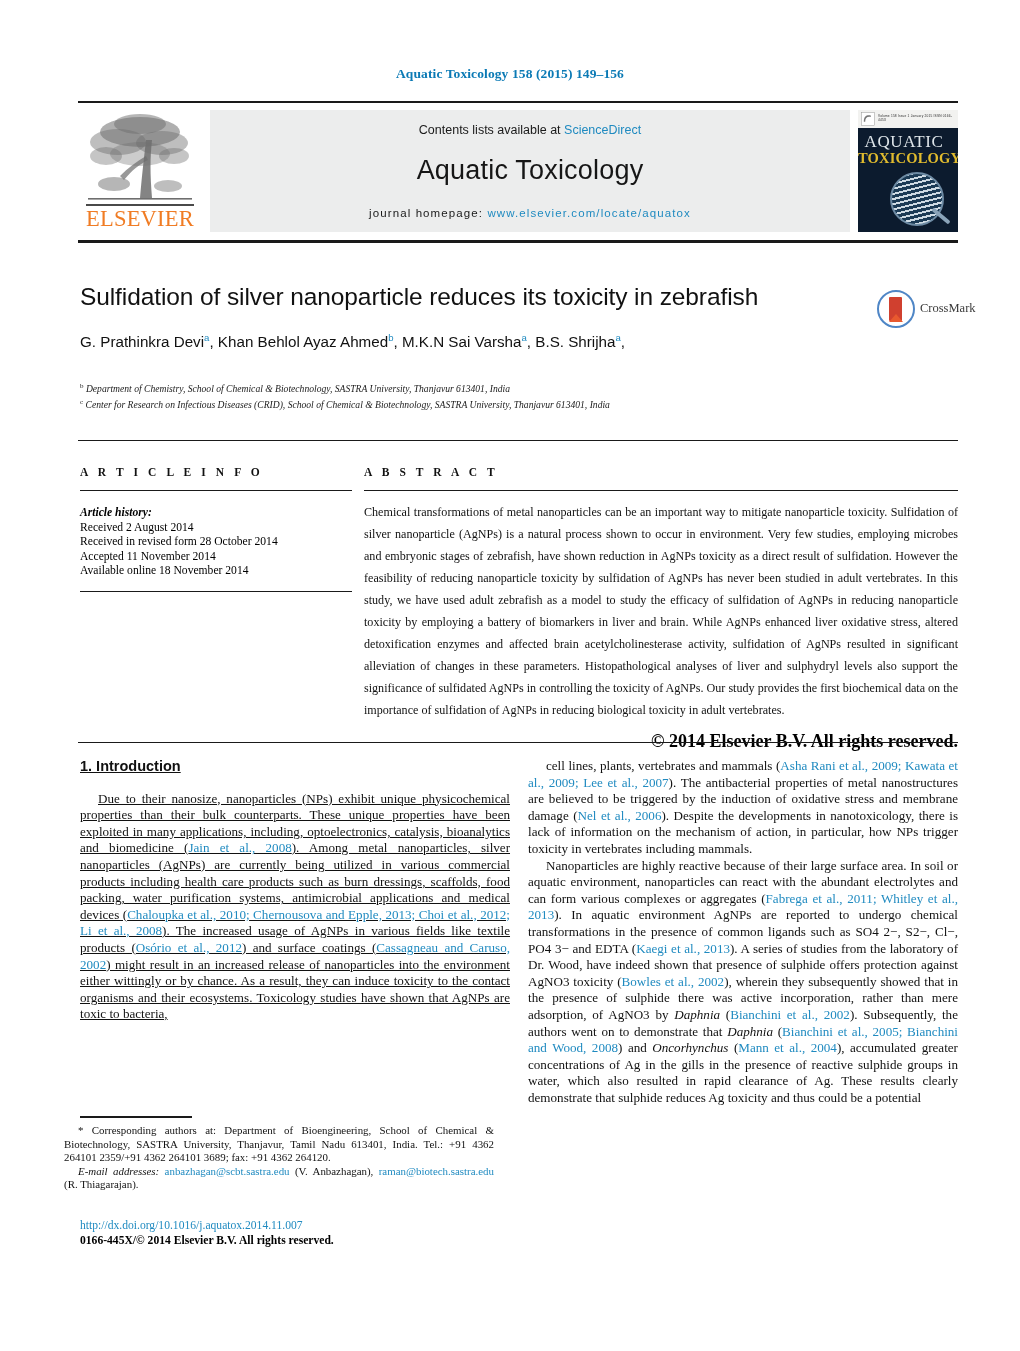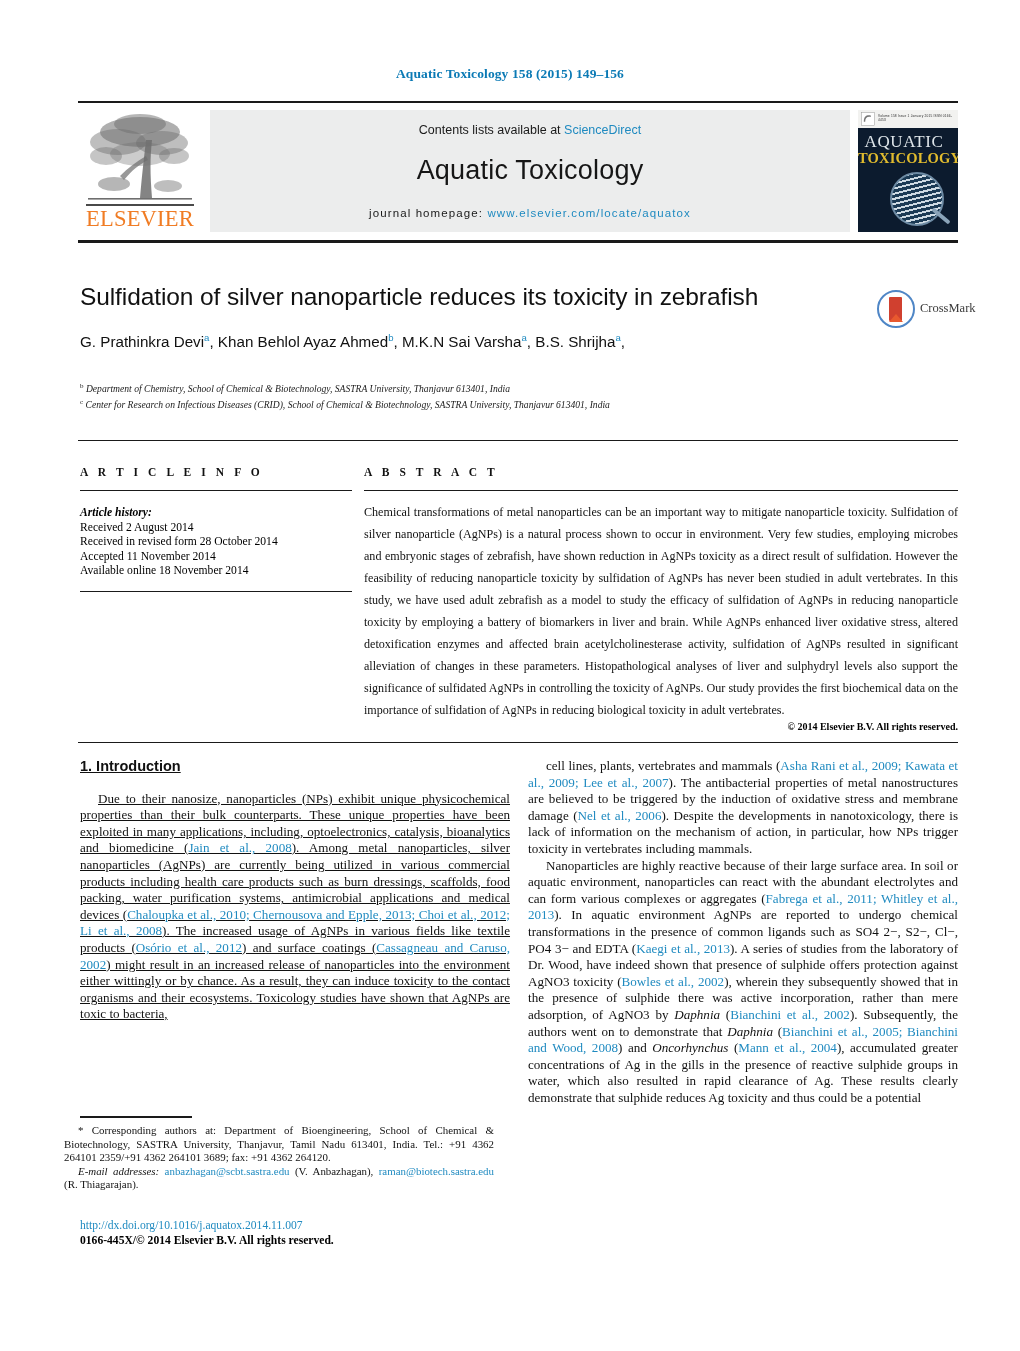--- a/index.html
+++ b/index.html
@@ -243,22 +243,23 @@
   .kw .lbl { font-style: italic; font-weight: bold; }
 
   .abstract-body {
     margin-top: 10px;
     font-size: 12.1px;
     line-height: 22px;
     text-align: justify;
     color:#111;
   }
   .copyright {
+    margin-top: 10px;
     text-align: right;
-    font-size: 10px;
+    font-size: 18px;
     font-weight: bold;
   }
 
   .info-rule-bot {
     position: absolute;
     left: 78px; top: 742px;
     width: 880px; height: 1px; background:#1a1a1a;
   }
 
   

